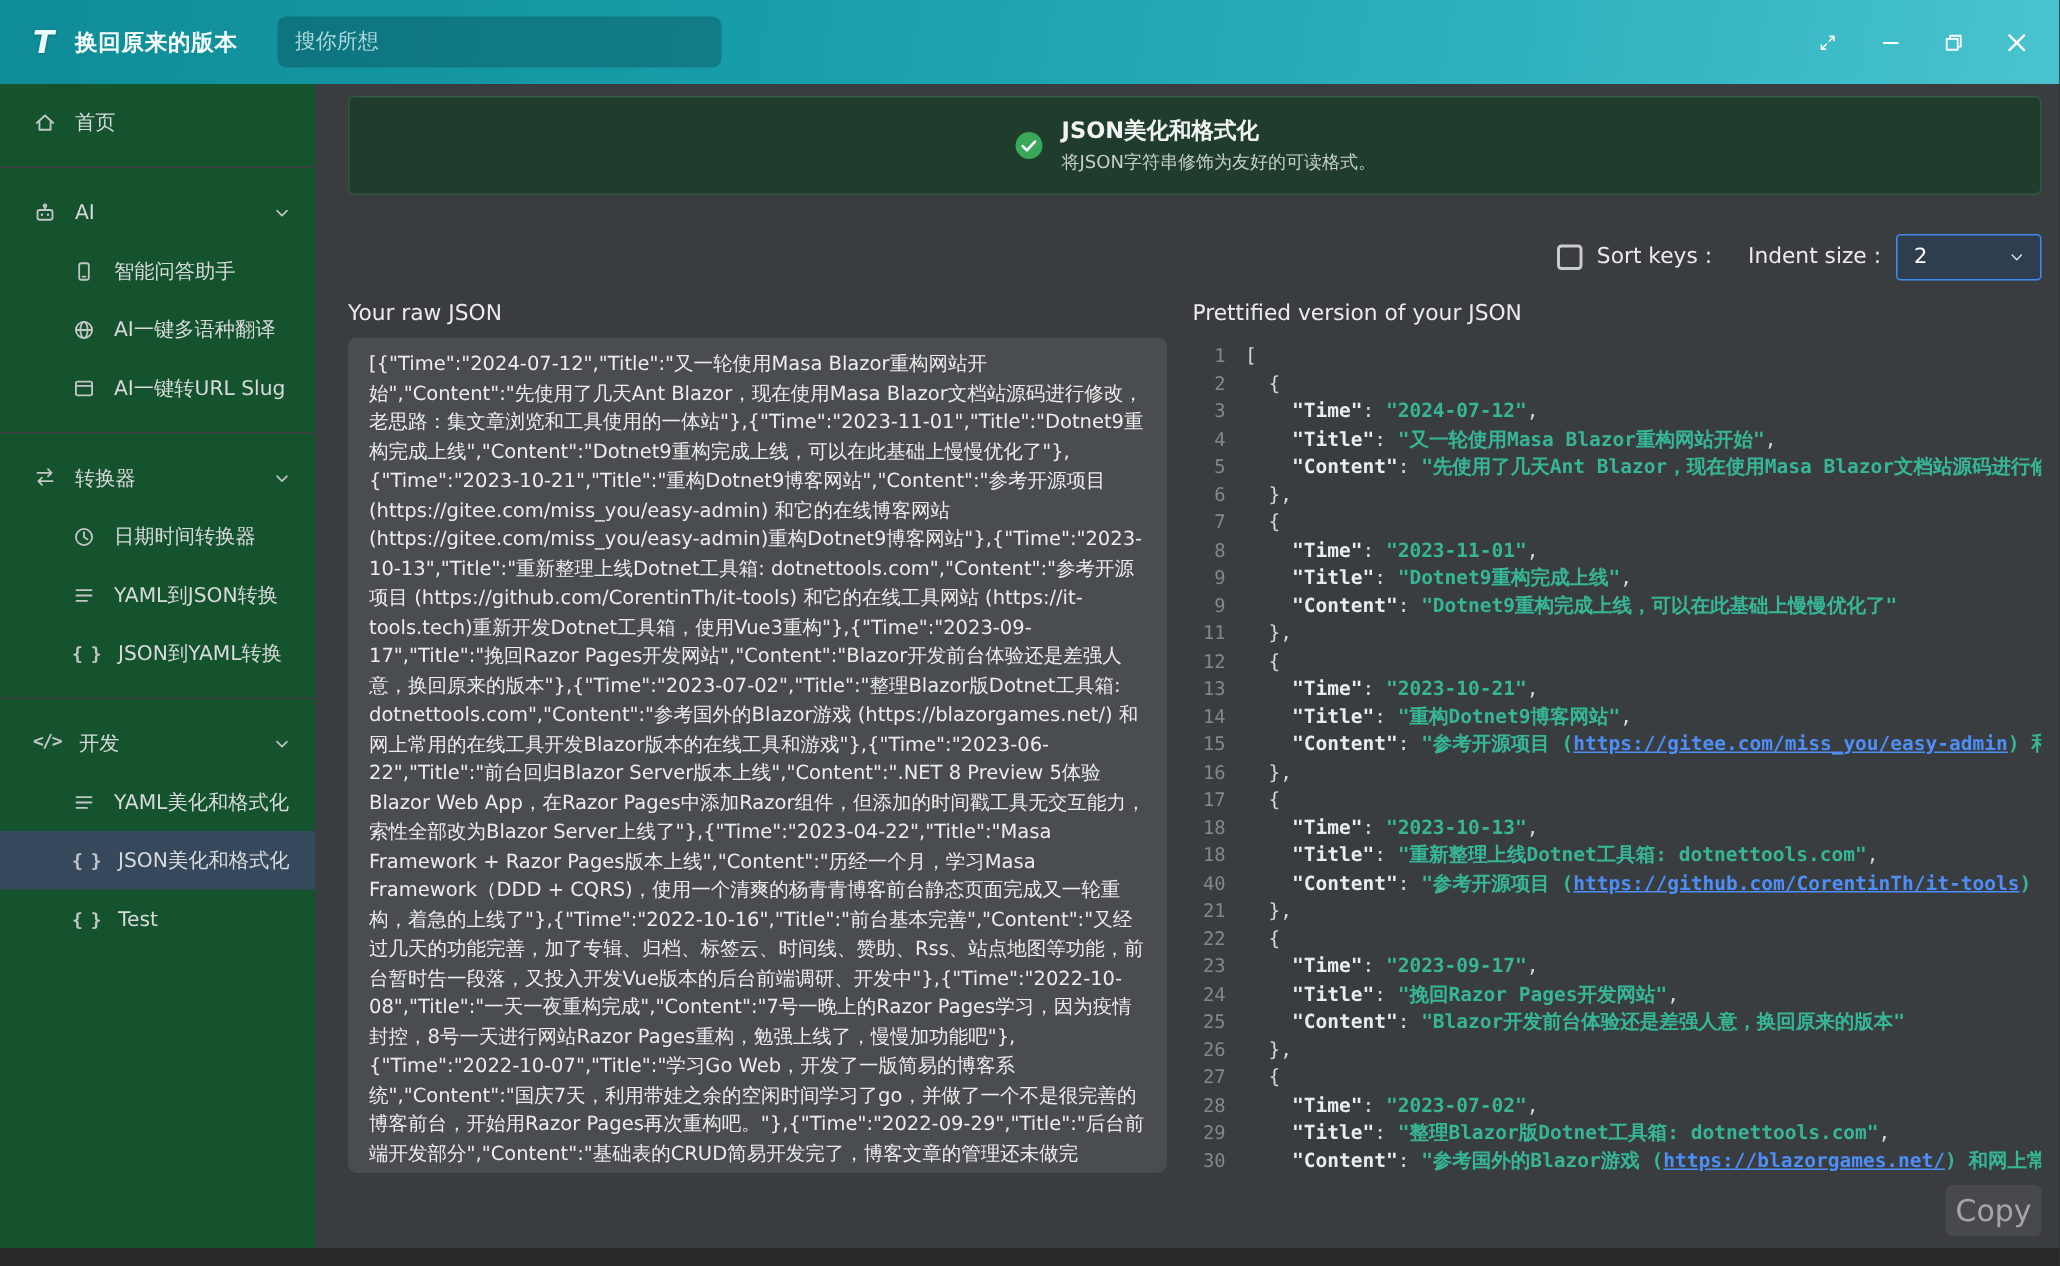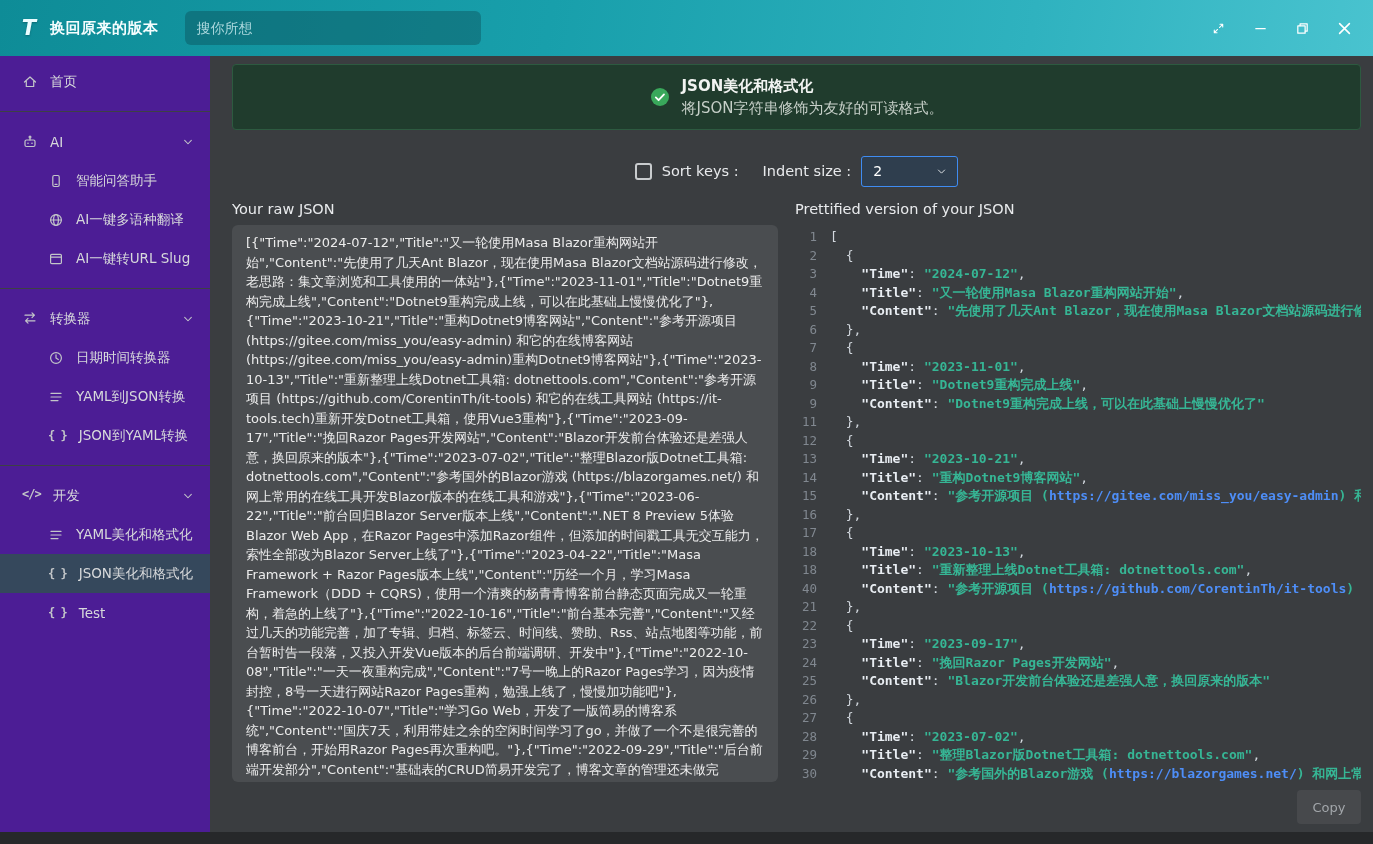--- a/index.html
+++ b/index.html
@@ -14,21 +14,21 @@
 .searchbox input::placeholder{color:#abd8dd}
 .win-controls{margin-left:auto;display:flex;align-items:center;gap:12px}
 .win-btn{width:30px;height:30px;display:flex;align-items:center;justify-content:center;color:#fff;cursor:pointer}
 .win-btn svg{width:15px;height:15px;stroke:currentColor;fill:none;stroke-width:1.3;stroke-linecap:round;stroke-linejoin:round}
 .win-btn.small svg{width:13px;height:13px}
 .win-btn.close svg{width:17px;height:17px;stroke-width:1.5}
 
 .content-row{flex:1;display:flex;min-height:0}
 .bottom-strip{flex:0 0 12px;background:#26282a}
 
-.sidebar{flex:0 0 210px;background:#4c1d95;display:flex;flex-direction:column;overflow:hidden}
+.sidebar{flex:0 0 210px;background:#14532d;display:flex;flex-direction:column;overflow:hidden}
 .sidebar nav{flex:1;padding-top:6px;overflow:hidden}
 .s-item{height:39px;display:flex;align-items:center;gap:12px;padding:0 12px 0 22px;color:#d7d9db;font-size:13.5px;white-space:nowrap;overflow:hidden;cursor:pointer}
 .s-item .icon{flex:0 0 16px;color:#c3c6c9;display:flex}
 .icon{display:inline-flex;align-items:center;justify-content:center}
 .icon svg{width:16px;height:16px;stroke:currentColor;fill:none;stroke-width:1.2;stroke-linecap:round;stroke-linejoin:round}
 .ticon{font-size:12px;font-weight:700;color:#c3c6c9;letter-spacing:-1px;font-family:"DejaVu Sans Mono","Liberation Mono",monospace}
 .s-head{justify-content:space-between;padding-right:14px}
 .h-left{display:flex;align-items:flex-start;gap:12px;overflow:hidden}
 .chev{color:#aeb1b4}
 .chev svg{width:14px;height:14px}
@@ -37,45 +37,45 @@
 .divider{height:1px;background:#3e4144;margin:10px 0}
 .sidebar-bottom{flex:0 0 auto;padding-bottom:6px}
 .collapse-row{display:flex;justify-content:flex-end;padding:6px 16px}
 .collapse-row .icon{color:#c6c9cc;cursor:pointer}
 .settings{height:40px;display:flex;align-items:center;justify-content:center;color:#7d9ff4;font-size:14px;cursor:pointer}
 
 .main{flex:1;display:flex;flex-direction:column;padding:8px 12px 0 22px;min-width:0}
 .banner{flex:0 0 66px;background:#203c2d;border:1px solid #2d5a40;border-radius:4px;display:flex;align-items:center;justify-content:center;gap:12px}
 .banner .icon svg{width:20px;height:20px}
 .b-title{color:#f2f4f2;font-size:15px;font-weight:700}
-.b-sub{color:#c6cfc8;font-size:15px;margin-top:3px}
-.controls{margin-top:25px;height:32px;display:flex;align-items:center;justify-content:center;gap:10px}
+.b-sub{color:#c6cfc8;font-size:12px;margin-top:3px}
+.controls{margin-top:25px;height:32px;display:flex;align-items:center;justify-content:flex-end;gap:10px}
 .checkbox{width:17px;height:17px;border:2px solid #c9ccce;border-radius:3px;cursor:pointer}
 .lbl{color:#e8eaec;font-size:14.5px}
 .lbl.indent{margin-left:14px}
 .select{width:97px;height:31px;border:1.5px solid #3f8cf2;border-radius:3px;background:#2f3e4e;display:flex;align-items:center;justify-content:space-between;padding:0 9px 0 11px;color:#fff;font-size:14px;cursor:pointer}
 .select .icon{color:#dfe3e6}
 .select .icon svg{width:13px;height:13px}
 .panels{margin-top:14px;flex:1;display:flex;gap:17px;min-height:0}
 .col-left{flex:0 0 546px;display:flex;flex-direction:column;min-height:0}
 .col-right{flex:1;display:flex;flex-direction:column;min-width:0;min-height:0;overflow:hidden}
 .panel-label{height:22px;margin-bottom:2px;color:#e9ebed;font-size:14.5px}
 textarea{flex:1;background:#4a4d50;border:none;border-radius:6px;resize:none;outline:none;color:#ececec;font-size:13px;line-height:1.5;padding:8px 14px;font-family:"DejaVu Sans","Liberation Sans",sans-serif}
 textarea::-webkit-scrollbar{width:12px}
 textarea::-webkit-scrollbar-track{background:transparent}
 textarea::-webkit-scrollbar-thumb{background:#6e7174;border-radius:6px;border:2px solid #4a4d50}
 .code{flex:1;overflow:hidden;padding-top:3px}
 .code-line{height:18.5px;line-height:18.5px;white-space:pre;overflow:hidden;font-family:"DejaVu Sans Mono","Liberation Mono",monospace;font-size:13px}
 .ln{display:inline-block;width:22px;text-align:right;margin-right:13px;color:#818890;font-size:12.5px}
 .tok-p{color:#d2d8de}
 .tok-k{color:#e8edf2;font-weight:600}
 .tok-s{color:#36b695;font-weight:600}
-.tok-l{color:#4e8ef7;font-weight:600;cursor:pointer}
+.tok-l{color:#4e8ef7;font-weight:600;text-decoration:underline;cursor:pointer}
 .copy-row{flex:0 0 auto;margin:8px 0 8px;display:flex;justify-content:flex-end}
-.copy-row button{width:64px;height:34px;background:#47494c;border:none;border-radius:4px;color:#a2a6aa;font-size:13px;font-family:inherit;cursor:pointer}
+.copy-row button{width:64px;height:34px;background:#47494c;border:none;border-radius:4px;color:#a2a6aa;font-size:20px;font-family:inherit;cursor:pointer}
 </style>
 </head>
 <body>
 
 <div class="app">
 
   <div class="titlebar">
     <span class="logo">T</span>
     <span class="app-title">换回原来的版本</span>
     <div class="searchbox">

